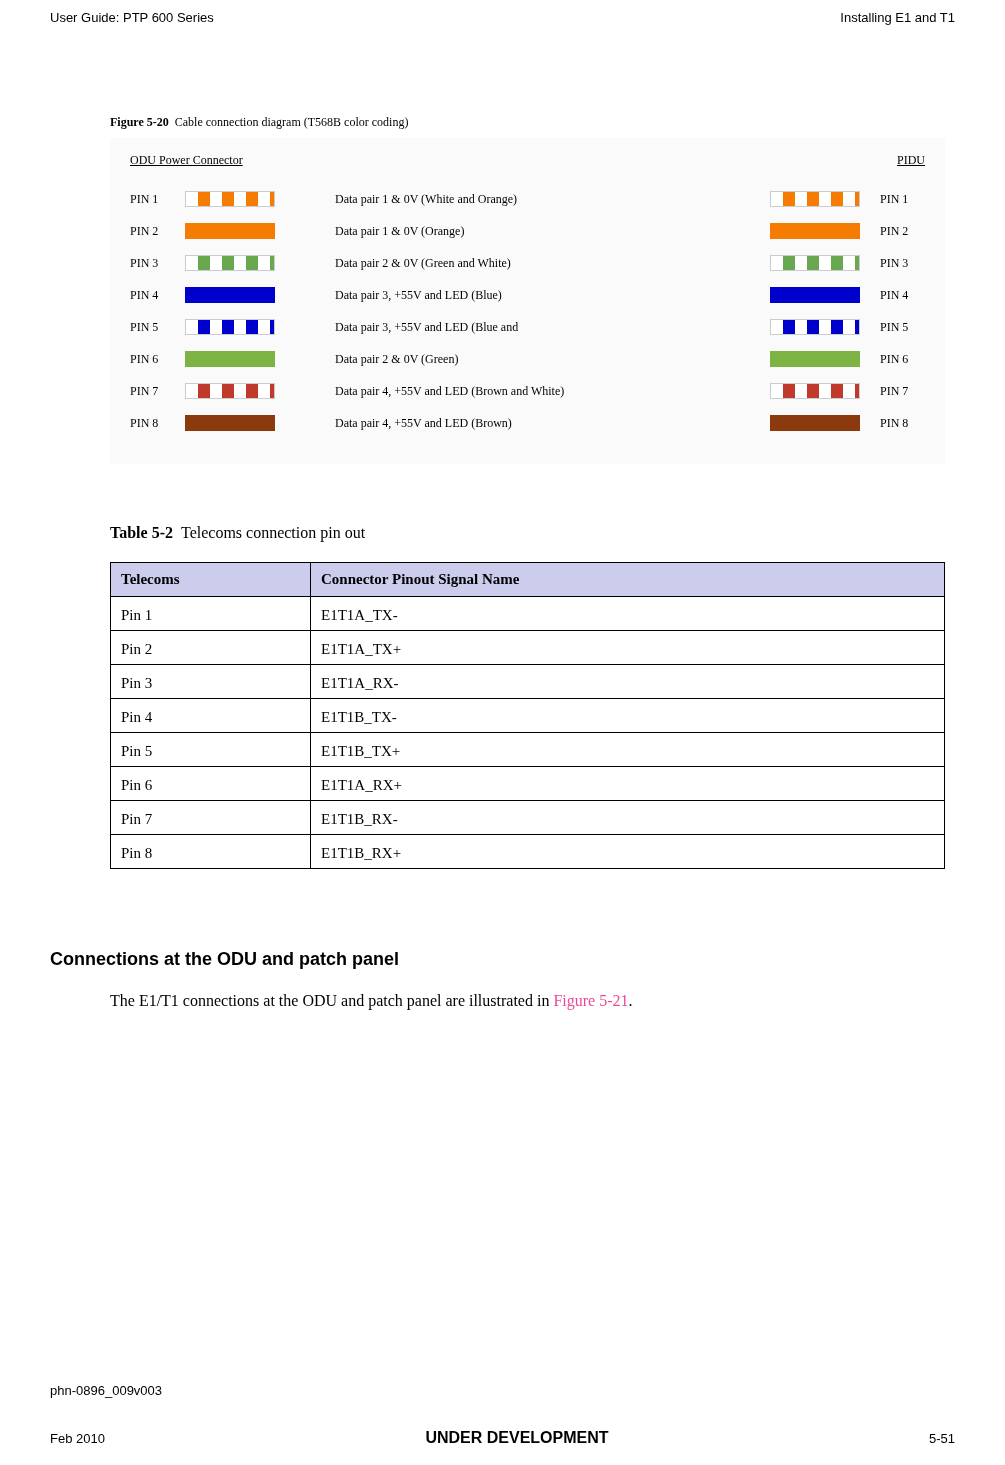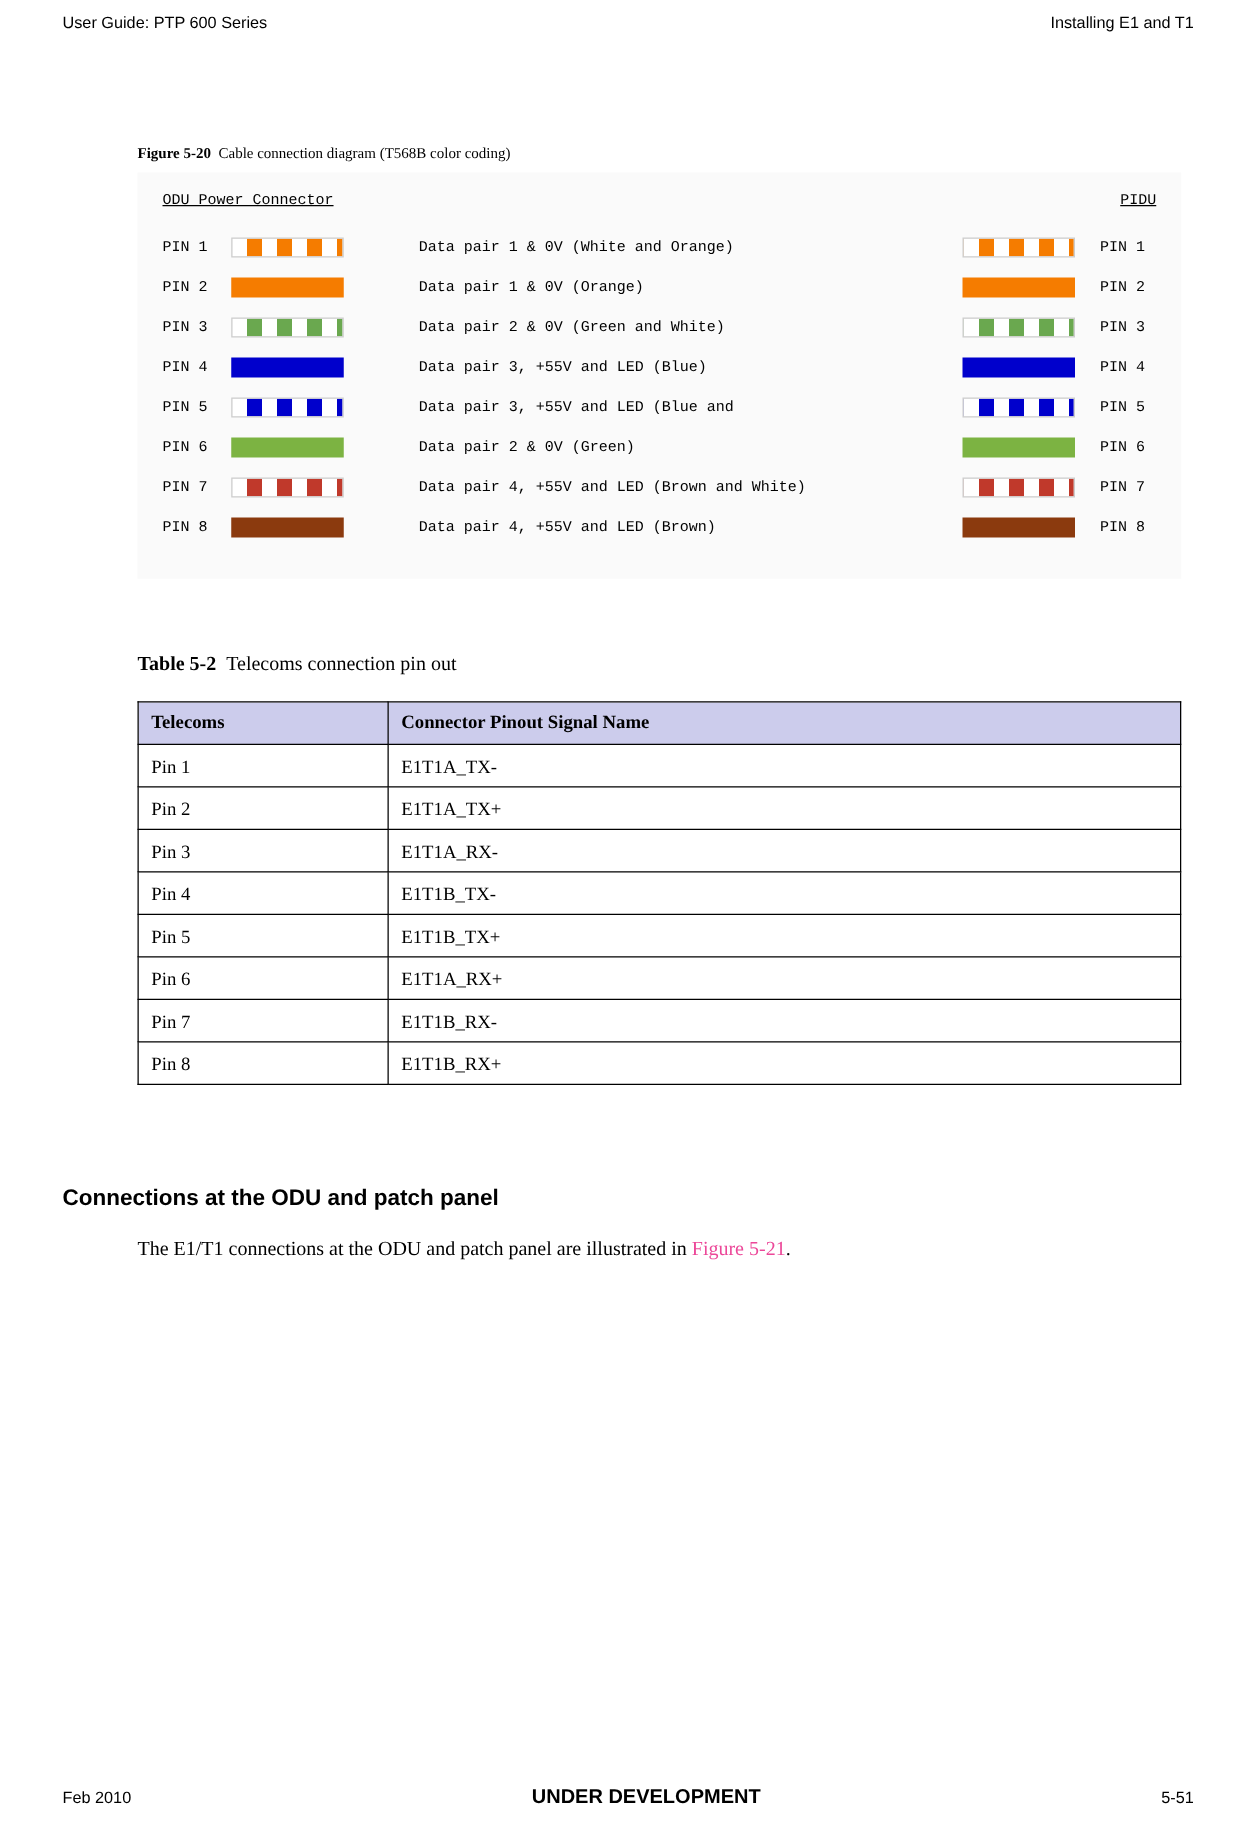--- a/index.html
+++ b/index.html
@@ -26,21 +26,21 @@
     .figure-caption {
       font-family: Georgia, serif;
       font-size: 12px;
       margin-bottom: 8px;
     }
     .figure-caption b { font-weight: bold; }
     .diagram {
       background: #fafafa;
       padding: 15px 20px 25px 20px;
       margin-bottom: 60px;
-      font-family: Liberation Mono, monospace;
+      font-family: Liberation Serif, serif;
       font-size: 12px;
     }
     .diagram-header {
       display: flex;
       justify-content: space-between;
       text-decoration: underline;
       margin-bottom: 15px;
       font-size: 12px;
     }
     .diagram-row {
@@ -246,18 +246,19 @@
     </table>
 
   <div class="section-heading">Connections at the ODU and patch panel</div>
   <p class="body-text">
     <span>The E1/T1 connections at the ODU and patch panel are illustrated in </span><span class="link">Figure 5-21</span><span>.</span>
   </p>
 
 </div>
 
 <div class="footer">
+  <div class="footer-top">phn-0896_009v003</div>
   <div class="footer-row">
     <span class="footer-date">Feb 2010</span>
     <span class="footer-center">UNDER DEVELOPMENT</span>
     <span class="footer-page">5-51</span>
   </div>
 </div>
 
 </body></html>

